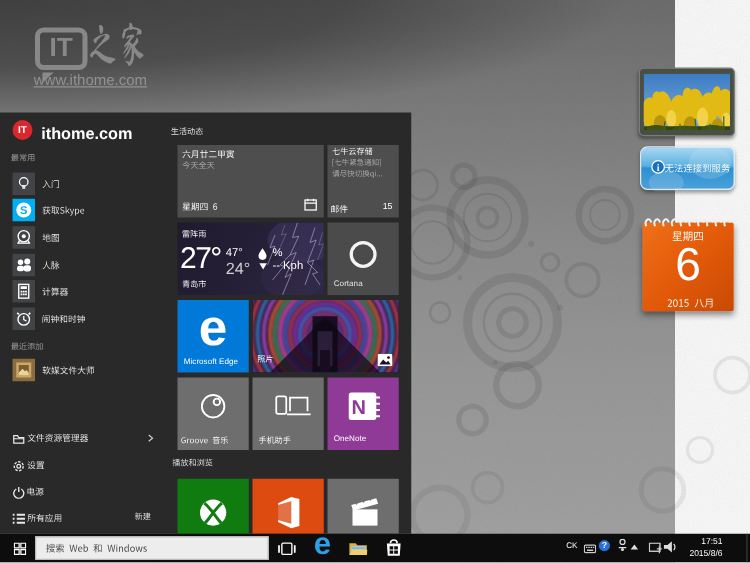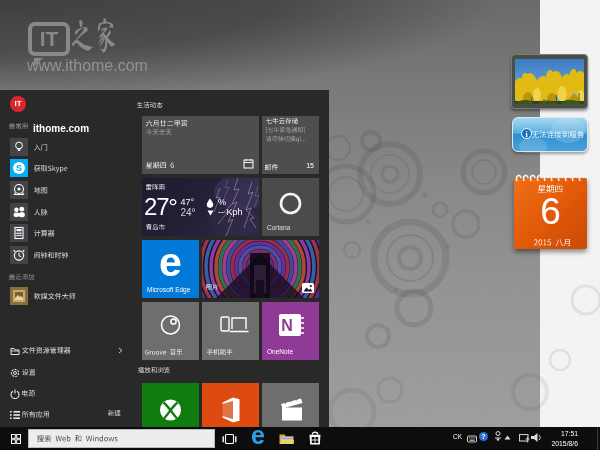--- a/index.html
+++ b/index.html
@@ -9,27 +9,27 @@
   background:
     radial-gradient(ellipse 500px 98px at 0px 0px, rgba(0,0,0,0.40), rgba(0,0,0,0.32) 55%, rgba(0,0,0,0) 100%),
     linear-gradient(#707070, #828282 22%, #8f8f8f 40%, #9c9c9c 65%, #a8a8a8);
 }
 .abs { position:absolute; }
 
 #wm { position:absolute; left:26px; top:16px; color:#8f8f8f; opacity:.9; }
 #wmbox { position:absolute; left:2px; top:6px; width:42px; height:34px; border:4px solid #8f8f8f; border-radius:7px; }
 #wmbox .it { position:absolute; left:0; right:0; top:1px; text-align:center; font-weight:bold; font-size:21px; color:#8f8f8f; }
 #wmtail { position:absolute; left:8px; top:42px; width:0; height:0; border-left:9px solid #8f8f8f; border-bottom:8px solid transparent; }
-#wmurl { position:absolute; left:1px; top:41px; font-size:16px; color:#989898; white-space:nowrap; }
+#wmurl { position:absolute; left:1px; top:41px; font-size:12px; color:#989898; white-space:nowrap;text-decoration:underline; }
 
 #menu { position:absolute; left:0; top:90px; width:329px; height:337px; background:#292929; overflow:hidden; }
 #menu .hdr { position:absolute; left:10px; top:6px; height:16px; }
 #menu .hdrlogo { position:absolute; left:0; top:0; width:16px; height:16px; background:#d9272e; border-radius:50%; }
 #menu .hdrlogo span { position:absolute; left:0; right:0; top:3px; text-align:center; color:#fff; font-size:8px; font-weight:bold; }
-#menu .hdrtxt { position:absolute; left:23px; top:3px; color:#fff; font-size:10px; font-weight:bold;margin-top:24px; }
+#menu .hdrtxt { position:absolute; left:23px; top:3px; color:#fff; font-size:13px; font-weight:bold; }
 .app { position:absolute; left:10px; height:18px; width:180px; }
 .app .ic { position:absolute; left:0; top:0; width:18px; height:18px; background:#424447; }
 .bitem { position:absolute; left:10px; height:10px; width:310px; }
 
 .tile { position:absolute; overflow:hidden; }
 .tlabel { position:absolute; left:5px; bottom:5px; color:#fff; font-size:6.5px; white-space:nowrap; }
 
 #taskbar { position:absolute; left:0; top:427px; width:600px; height:23px; background:#0d0d0d; }
 #search { position:absolute; left:28px; top:2px; width:187px; height:19px; background:#ededed; border:1px solid #bbb; }
 .tray { color:#fff; font-size:6.5px; position:absolute; }
@@ -384,21 +384,21 @@
           <g fill="none" stroke="#e8e2f8" stroke-width="0.5" stroke-opacity="0.4">
             <path d="M116 8 L113 18 L117 17 L112 30"></path>
             <path d="M86 2 L83 10 L87 9 L82 20"></path>
           </g>
         </svg>
         <svg width="20" height="7" style="position:absolute;left:4px;top:5.5px;overflow:visible;">
             <path transform="translate(-0.49,5.46)" d="M1.3 -3.6V-3.2H2.7V-3.6ZM1.1 -2.8V-2.5H2.7V-2.8ZM3.8 -2.8V-2.5H5.4V-2.8ZM3.8 -3.6V-3.2H5.2V-3.6ZM0.5 -4.4V-2.9H0.9V-4.0H3.0V-2.2H3.5V-4.0H5.6V-2.9H6.0V-4.4H3.5V-4.8H5.6V-5.2H0.9V-4.8H3.0V-4.4ZM3.0 -0.7V-0.1H1.5V-0.7ZM3.5 -0.7H5.0V-0.1H3.5ZM3.0 -1.1H1.5V-1.6H3.0ZM3.5 -1.1V-1.6H5.0V-1.1ZM1.0 -2.0V0.5H1.5V0.3H5.0V0.5H5.5V-2.0Z M9.0 -1.2V-0.7H10.8V0.5H11.3V-0.7H12.8V-1.2H11.3V-2.2H12.6V-2.7H11.3V-3.7H10.8V-2.7H9.9C10.1 -3.1 10.4 -3.7 10.5 -4.2H12.7V-4.7H10.7C10.8 -4.9 10.8 -5.1 10.9 -5.3L10.4 -5.5C10.3 -5.2 10.3 -4.9 10.2 -4.7H9.1V-4.2H10.0C9.9 -3.7 9.7 -3.3 9.6 -3.1C9.5 -2.8 9.4 -2.6 9.3 -2.6C9.3 -2.5 9.4 -2.3 9.4 -2.2C9.5 -2.2 9.7 -2.2 10.0 -2.2H10.8V-1.2ZM7.1 -5.2V0.5H7.5V-4.7H8.4C8.2 -4.3 8.1 -3.7 7.9 -3.3C8.3 -2.7 8.4 -2.3 8.4 -1.9C8.4 -1.7 8.4 -1.6 8.3 -1.5C8.3 -1.5 8.2 -1.4 8.1 -1.4C8.0 -1.4 7.9 -1.4 7.7 -1.4C7.8 -1.3 7.9 -1.1 7.9 -1.0C8.0 -1.0 8.2 -1.0 8.3 -1.0C8.4 -1.0 8.6 -1.1 8.6 -1.1C8.8 -1.3 8.9 -1.5 8.9 -1.9C8.9 -2.3 8.8 -2.8 8.3 -3.3C8.5 -3.8 8.8 -4.5 9.0 -5.0L8.6 -5.2L8.6 -5.2Z M14.4 -2.6C14.8 -2.4 15.3 -2.0 15.5 -1.8L15.8 -2.2C15.5 -2.3 15.0 -2.7 14.7 -2.9ZM14.3 -1.3C14.7 -1.1 15.2 -0.7 15.5 -0.5L15.8 -0.8C15.5 -1.0 15.0 -1.4 14.6 -1.6ZM16.7 -2.6C17.1 -2.4 17.6 -2.0 17.9 -1.9L18.2 -2.2C17.9 -2.4 17.4 -2.7 17.0 -2.9ZM16.6 -1.3C17.0 -1.1 17.6 -0.7 17.8 -0.5L18.1 -0.8C17.8 -1.0 17.3 -1.4 16.9 -1.6ZM13.3 -5.1V-4.6H16.0V-3.7H13.7V0.5H14.1V-3.3H16.0V0.4H16.5V-3.3H18.4V-0.1C18.4 0.0 18.4 0.0 18.2 0.0C18.1 0.0 17.7 0.0 17.3 0.0C17.4 0.1 17.5 0.4 17.5 0.5C18.0 0.5 18.4 0.5 18.6 0.4C18.8 0.3 18.9 0.2 18.9 -0.1V-3.7H16.5V-4.6H19.2V-5.1Z" fill="#fff"></path>
           </svg>
         <div style="position:absolute;left:2px;top:15.5px;font-size:24px;line-height:1.1;letter-spacing:-1.2px;color:#fff;font-weight:400">27°</div>
         <div style="position:absolute;left:38.5px;top:19.3px;font-size:9px;color:#fff">47°</div>
-        <div style="position:absolute;left:38.5px;top:28.6px;font-size:10px;color:#cfcfcf">24°</div>
+        <div style="position:absolute;left:38.5px;top:28.6px;font-size:13px;color:#cfcfcf">24°</div>
         <svg width="8" height="10" style="position:absolute;left:64px;top:20px">
             <path d="M4 0.6 C5.4 2.8, 7.2 4.8, 7.2 6.6 A3.2 3.3 0 1 1 0.8 6.6 C0.8 4.8, 2.6 2.8, 4 0.6 Z" fill="#fff"></path>
           </svg>
           <div style="position:absolute;left:76px;top:19.3px;font-size:9px;color:#fff">%</div>
         <svg width="7" height="6" style="position:absolute;left:65px;top:31.5px">
             <path d="M0.5 0.5 L6.5 0.5 L3.5 5.5 Z" fill="#fff"></path>
           </svg>
           <div style="position:absolute;left:76px;top:29.4px;font-size:9px;color:#fff">-- Kph</div>
         <svg width="20" height="8" style="position:absolute;left:4px;top:46px;overflow:visible;">
             <path transform="translate(-0.38,5.51)" d="M4.8 -2.2V-1.7H1.8V-2.2ZM1.3 -2.6V0.5H1.8V-0.5H4.8V-0.0C4.8 0.1 4.7 0.1 4.6 0.1C4.5 0.1 4.1 0.1 3.7 0.1C3.8 0.2 3.9 0.4 3.9 0.5C4.4 0.5 4.8 0.5 5.0 0.4C5.2 0.4 5.3 0.3 5.3 -0.0V-2.6ZM1.8 -1.4H4.8V-0.9H1.8ZM3.0 -5.5V-5.0H0.8V-4.6H3.0V-4.2H1.0V-3.8H3.0V-3.4H0.4V-3.0H6.1V-3.4H3.5V-3.8H5.5V-4.2H3.5V-4.6H5.8V-5.0H3.5V-5.5Z M8.6 -3.8C9.1 -3.6 9.7 -3.3 10.0 -3.1L10.2 -3.5C9.9 -3.7 9.3 -4.0 8.9 -4.1ZM11.4 -4.8H9.6C9.7 -5.0 9.9 -5.2 10.0 -5.4L9.4 -5.5C9.3 -5.3 9.2 -5.1 9.1 -4.8H7.7V-2.2H12.0C11.9 -0.7 11.8 -0.2 11.7 -0.0C11.6 0.1 11.5 0.1 11.4 0.1L10.9 0.1V-1.7H10.5V-0.5H9.3V-1.9H8.8V-0.5H7.7V-1.7H7.2V-0.1H10.5V0.1H10.7C10.7 0.2 10.8 0.4 10.8 0.5C11.1 0.5 11.4 0.5 11.6 0.5C11.8 0.5 11.9 0.4 12.1 0.3C12.3 0.1 12.4 -0.6 12.5 -2.4C12.5 -2.5 12.5 -2.6 12.5 -2.6H8.2V-4.4H11.3C11.2 -3.7 11.1 -3.5 11.0 -3.4C11.0 -3.3 10.9 -3.3 10.8 -3.3C10.8 -3.3 10.6 -3.3 10.3 -3.3C10.4 -3.2 10.5 -3.0 10.5 -2.9C10.7 -2.9 10.9 -2.9 11.1 -2.9C11.2 -2.9 11.3 -3.0 11.4 -3.1C11.6 -3.2 11.6 -3.7 11.7 -4.6C11.7 -4.7 11.7 -4.8 11.7 -4.8Z M15.7 -5.4C15.8 -5.1 16.0 -4.8 16.1 -4.5H13.3V-4.0H16.0V-3.1H14.0V-0.2H14.4V-2.7H16.0V0.5H16.5V-2.7H18.1V-0.9C18.1 -0.8 18.1 -0.7 18.0 -0.7C17.8 -0.7 17.4 -0.7 17.0 -0.7C17.1 -0.6 17.2 -0.4 17.2 -0.3C17.7 -0.3 18.1 -0.3 18.3 -0.3C18.5 -0.4 18.6 -0.6 18.6 -0.9V-3.1H16.5V-4.0H19.2V-4.5H16.6L16.7 -4.5C16.6 -4.8 16.3 -5.2 16.2 -5.5Z" fill="#fff"></path>

